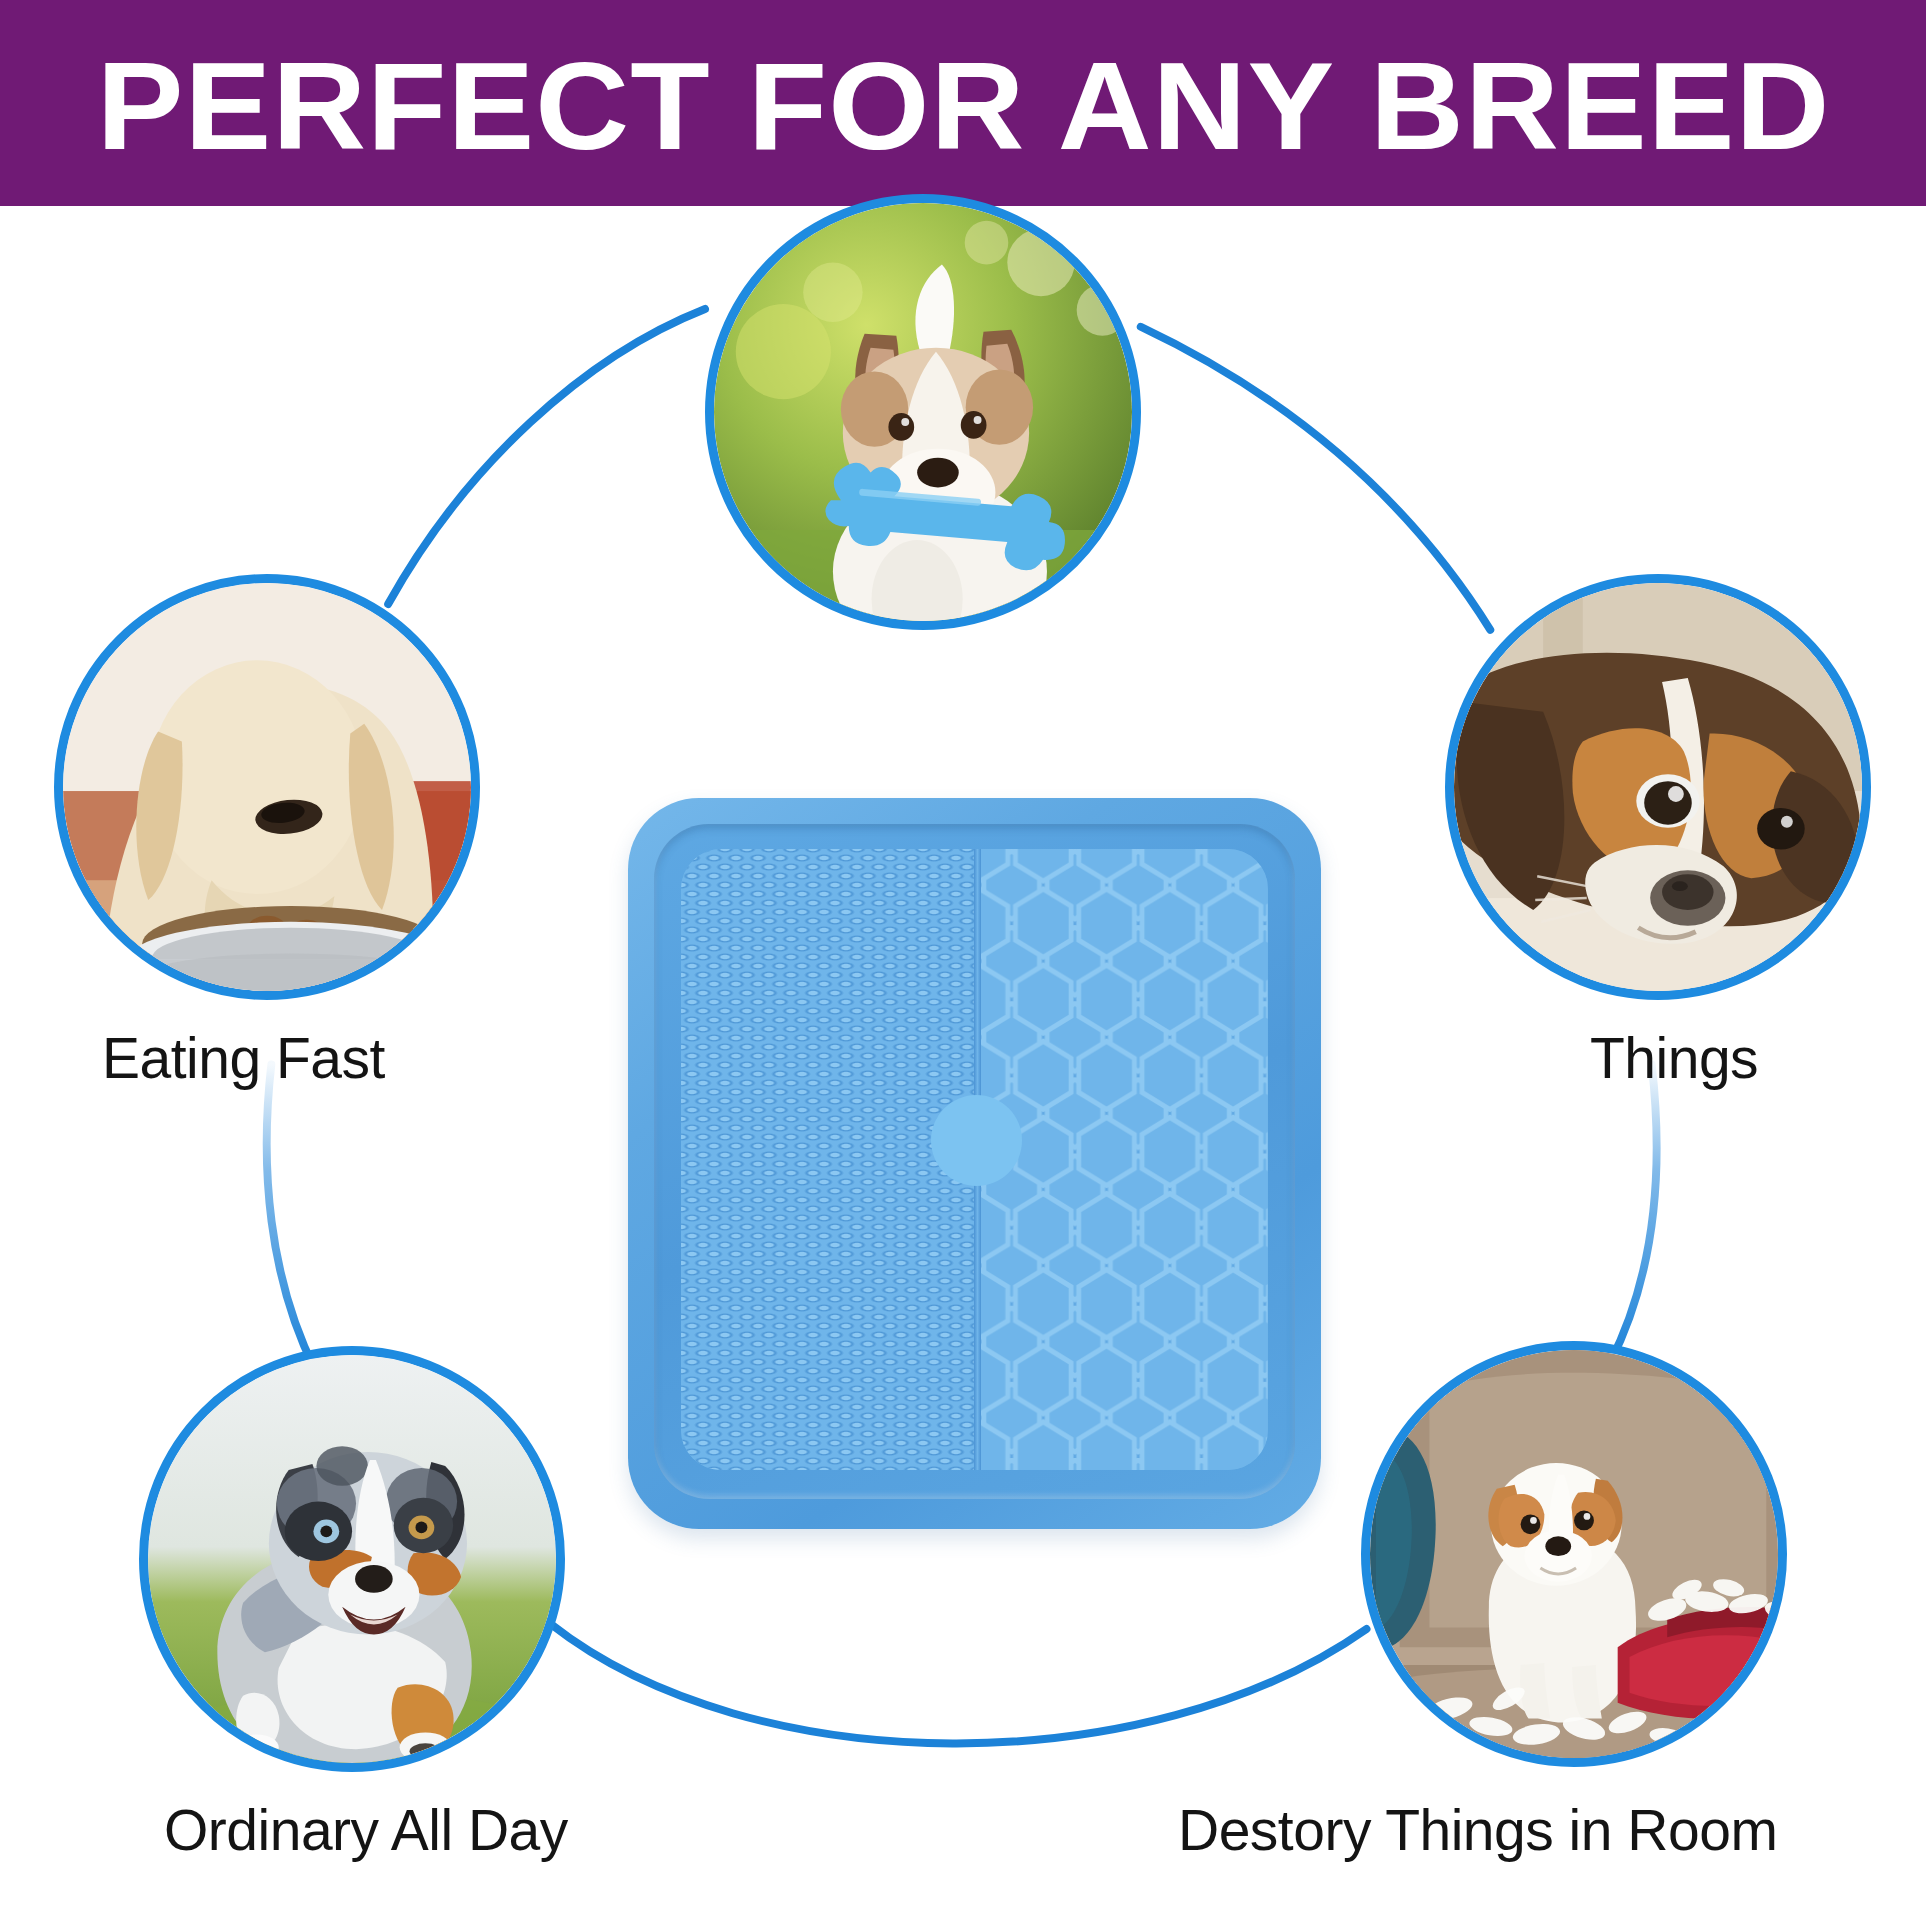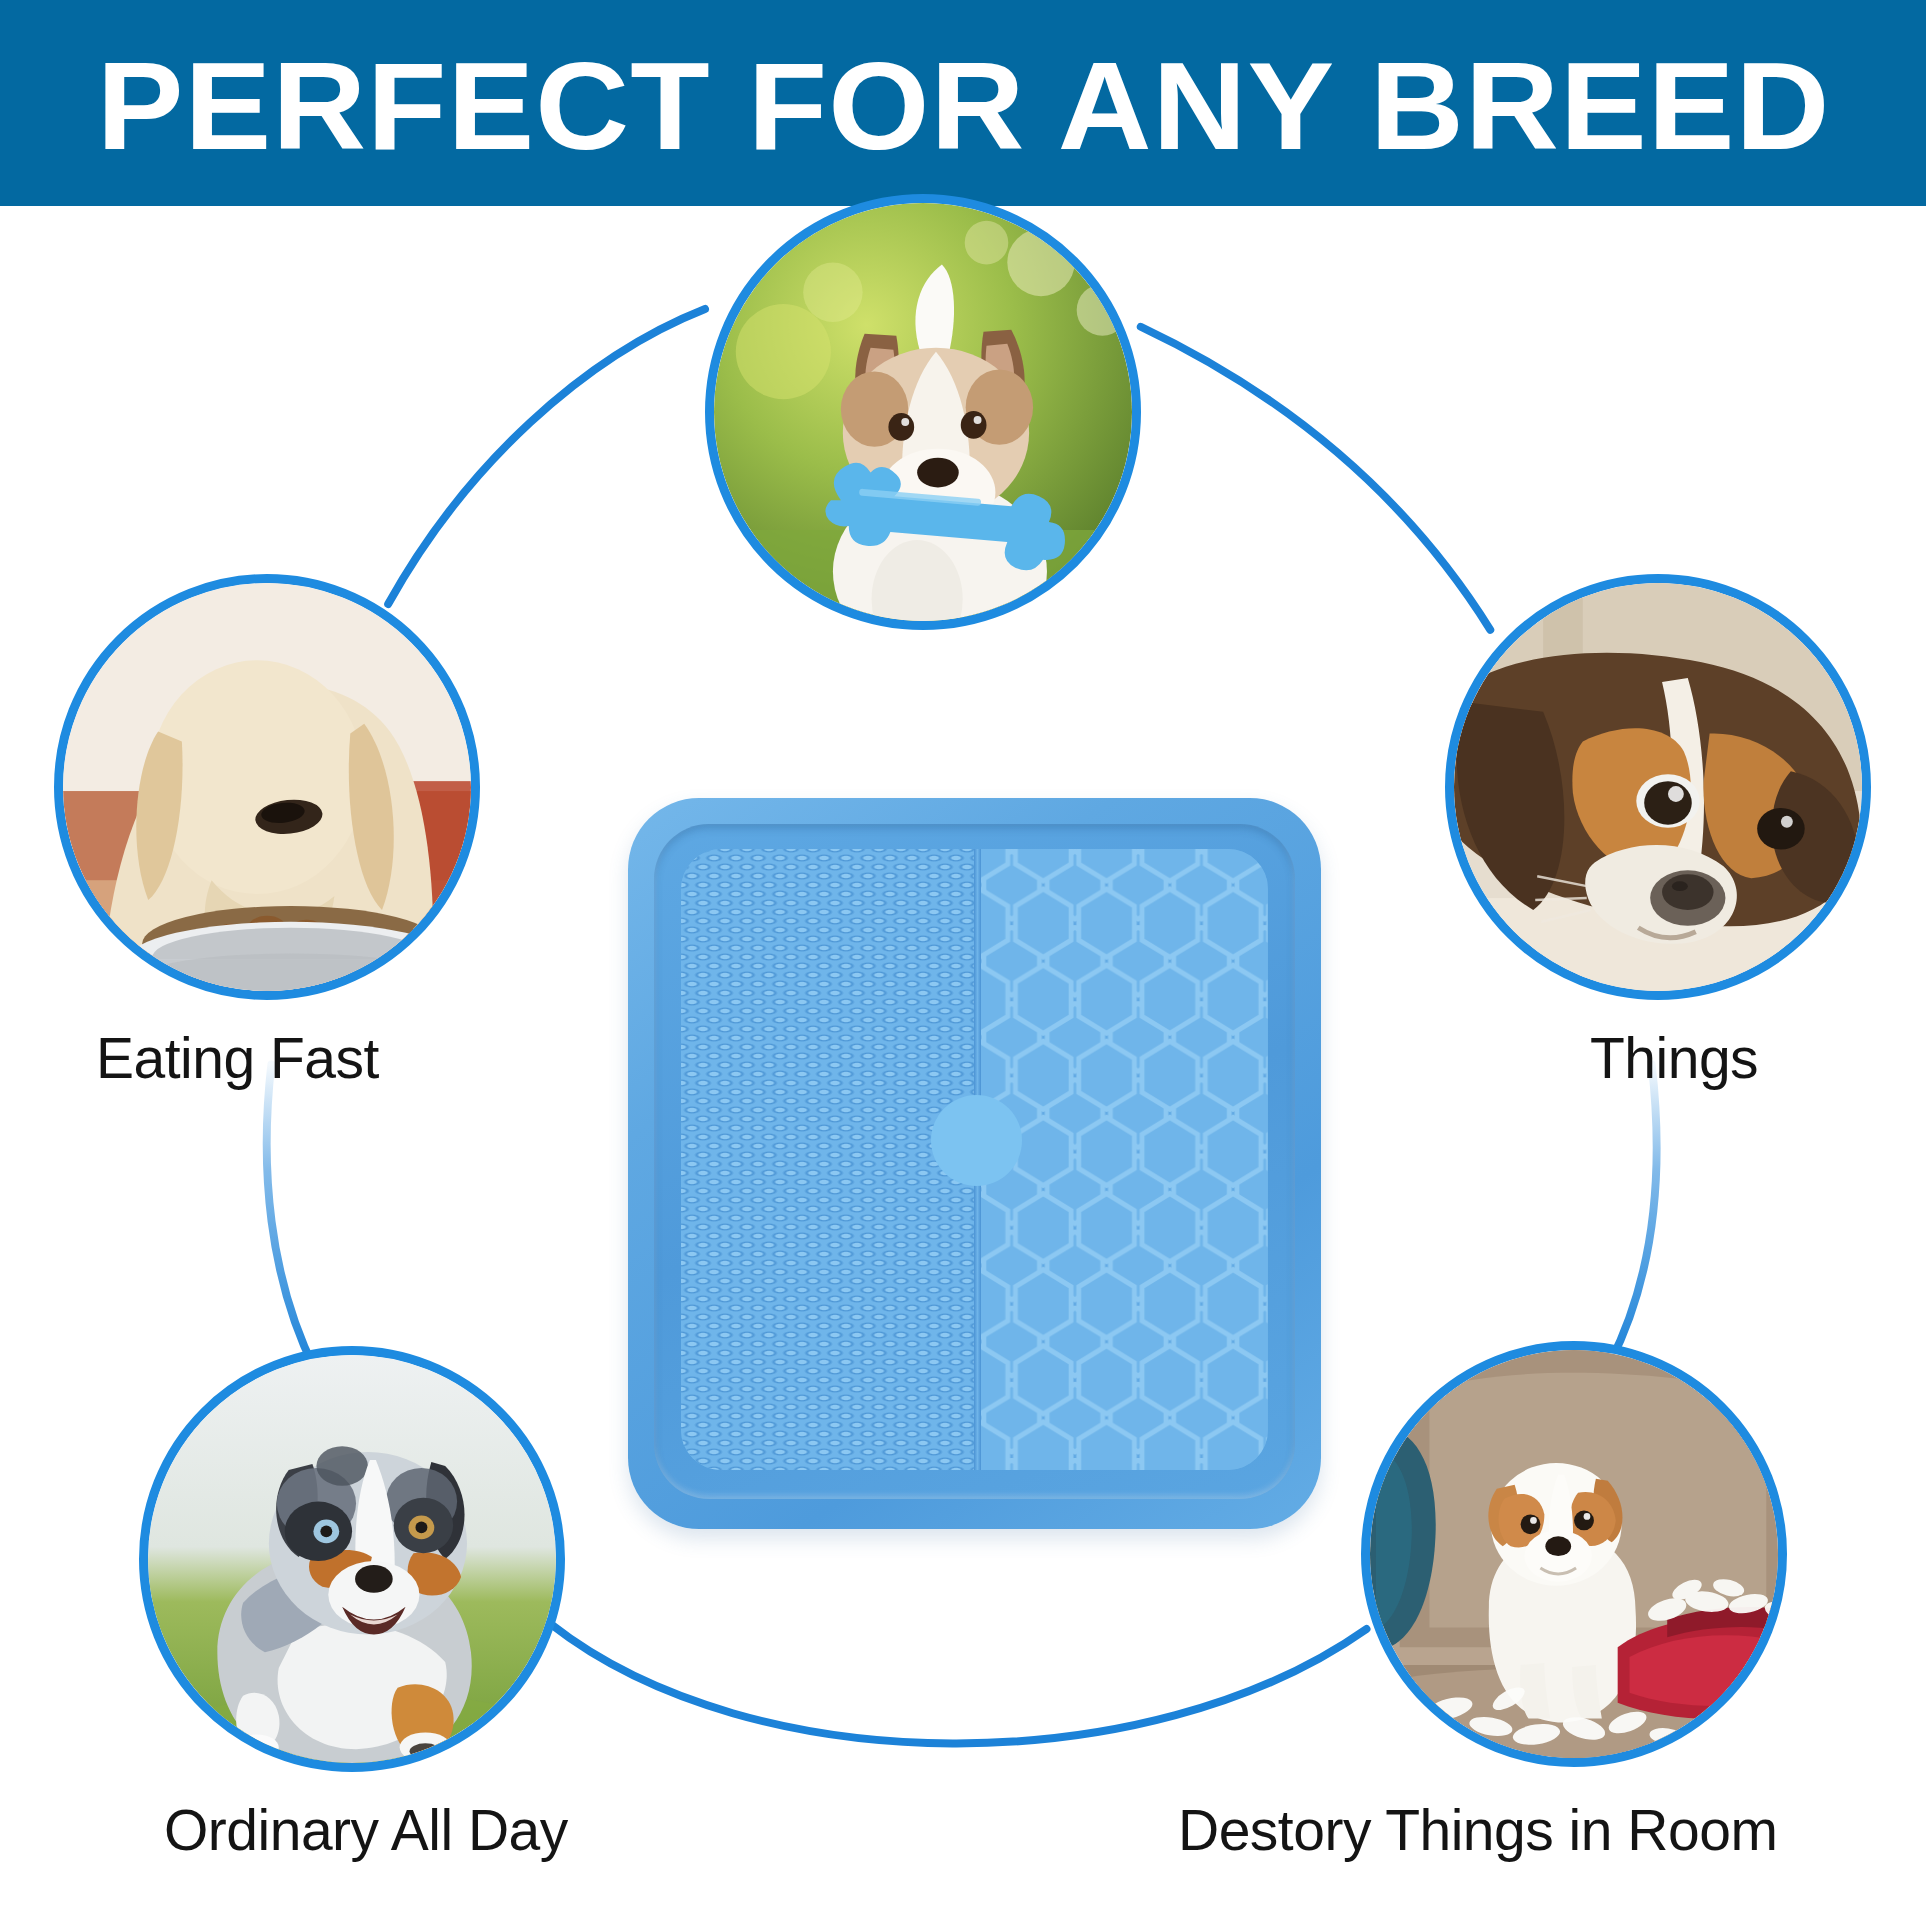--- a/index.html
+++ b/index.html
@@ -18,21 +18,21 @@
     overflow: hidden;
   }
 
   
   #header-banner {
     position: absolute;
     left: 0;
     top: 0;
     width: 1927px;
     height: 206px;
-    background: #0369a1;
+    background: #701a75;
     display: flex;
     align-items: center;
     justify-content: center;
   }
   #header-title {
     font-family: "Liberation Sans", sans-serif;
     font-weight: 700;
     font-size: 125px;
     letter-spacing: 1px;
     color: #ffffff;
@@ -279,21 +279,21 @@
         <path d="M66,378 C66,418 146,440 230,440 C314,440 394,418 394,378 L394,400 C394,430 314,430 230,430 C146,430 66,430 66,400 Z" fill="#c9ccd0"></path>
         <ellipse cx="230" cy="384" rx="164" ry="40" fill="#d8dbdf"></ellipse>
         <ellipse cx="230" cy="380" rx="164" ry="38" fill="#eceef0"></ellipse>
         <ellipse cx="230" cy="378" rx="140" ry="30" fill="#c3c7cb"></ellipse>
         <rect x="66" y="380" width="328" height="46" fill="#d3d7db"></rect>
         <path d="M66,380 C66,420 150,438 230,438 C310,438 394,420 394,380 Z" fill="#c6cace"></path>
         <ellipse cx="230" cy="398" rx="150" ry="24" fill="#b6babe" opacity="0.5"></ellipse>
       </svg>
     </div>
   </div>
-  <div class="feature-label" style="left:96px; top:1025px;text-align:center;">Eating Fast</div>
+  <div class="feature-label" style="left:102px; top:1025px;text-align:center;">Eating Fast</div>
 
   <div class="photo-circle" style="left:1445px; top:574px; width:426px; height:426px;">
     <div class="photo-inner">
       <svg viewBox="0 0 430 430" width="426" height="426" xmlns="http://www.w3.org/2000/svg">
         <rect width="430" height="430" fill="#e6ddcf"></rect>
         <rect width="430" height="210" fill="#d9cdb9"></rect>
         <rect x="90" width="40" height="150" fill="#cfc2ab"></rect>
         <rect y="318" width="430" height="112" fill="#efe7da"></rect>
 
         <path d="M-10,120 C40,70 150,60 250,80 C340,98 400,150 410,240 C418,310 360,352 260,346 C150,340 30,300 -10,240 Z" fill="#5d4028"></path>

